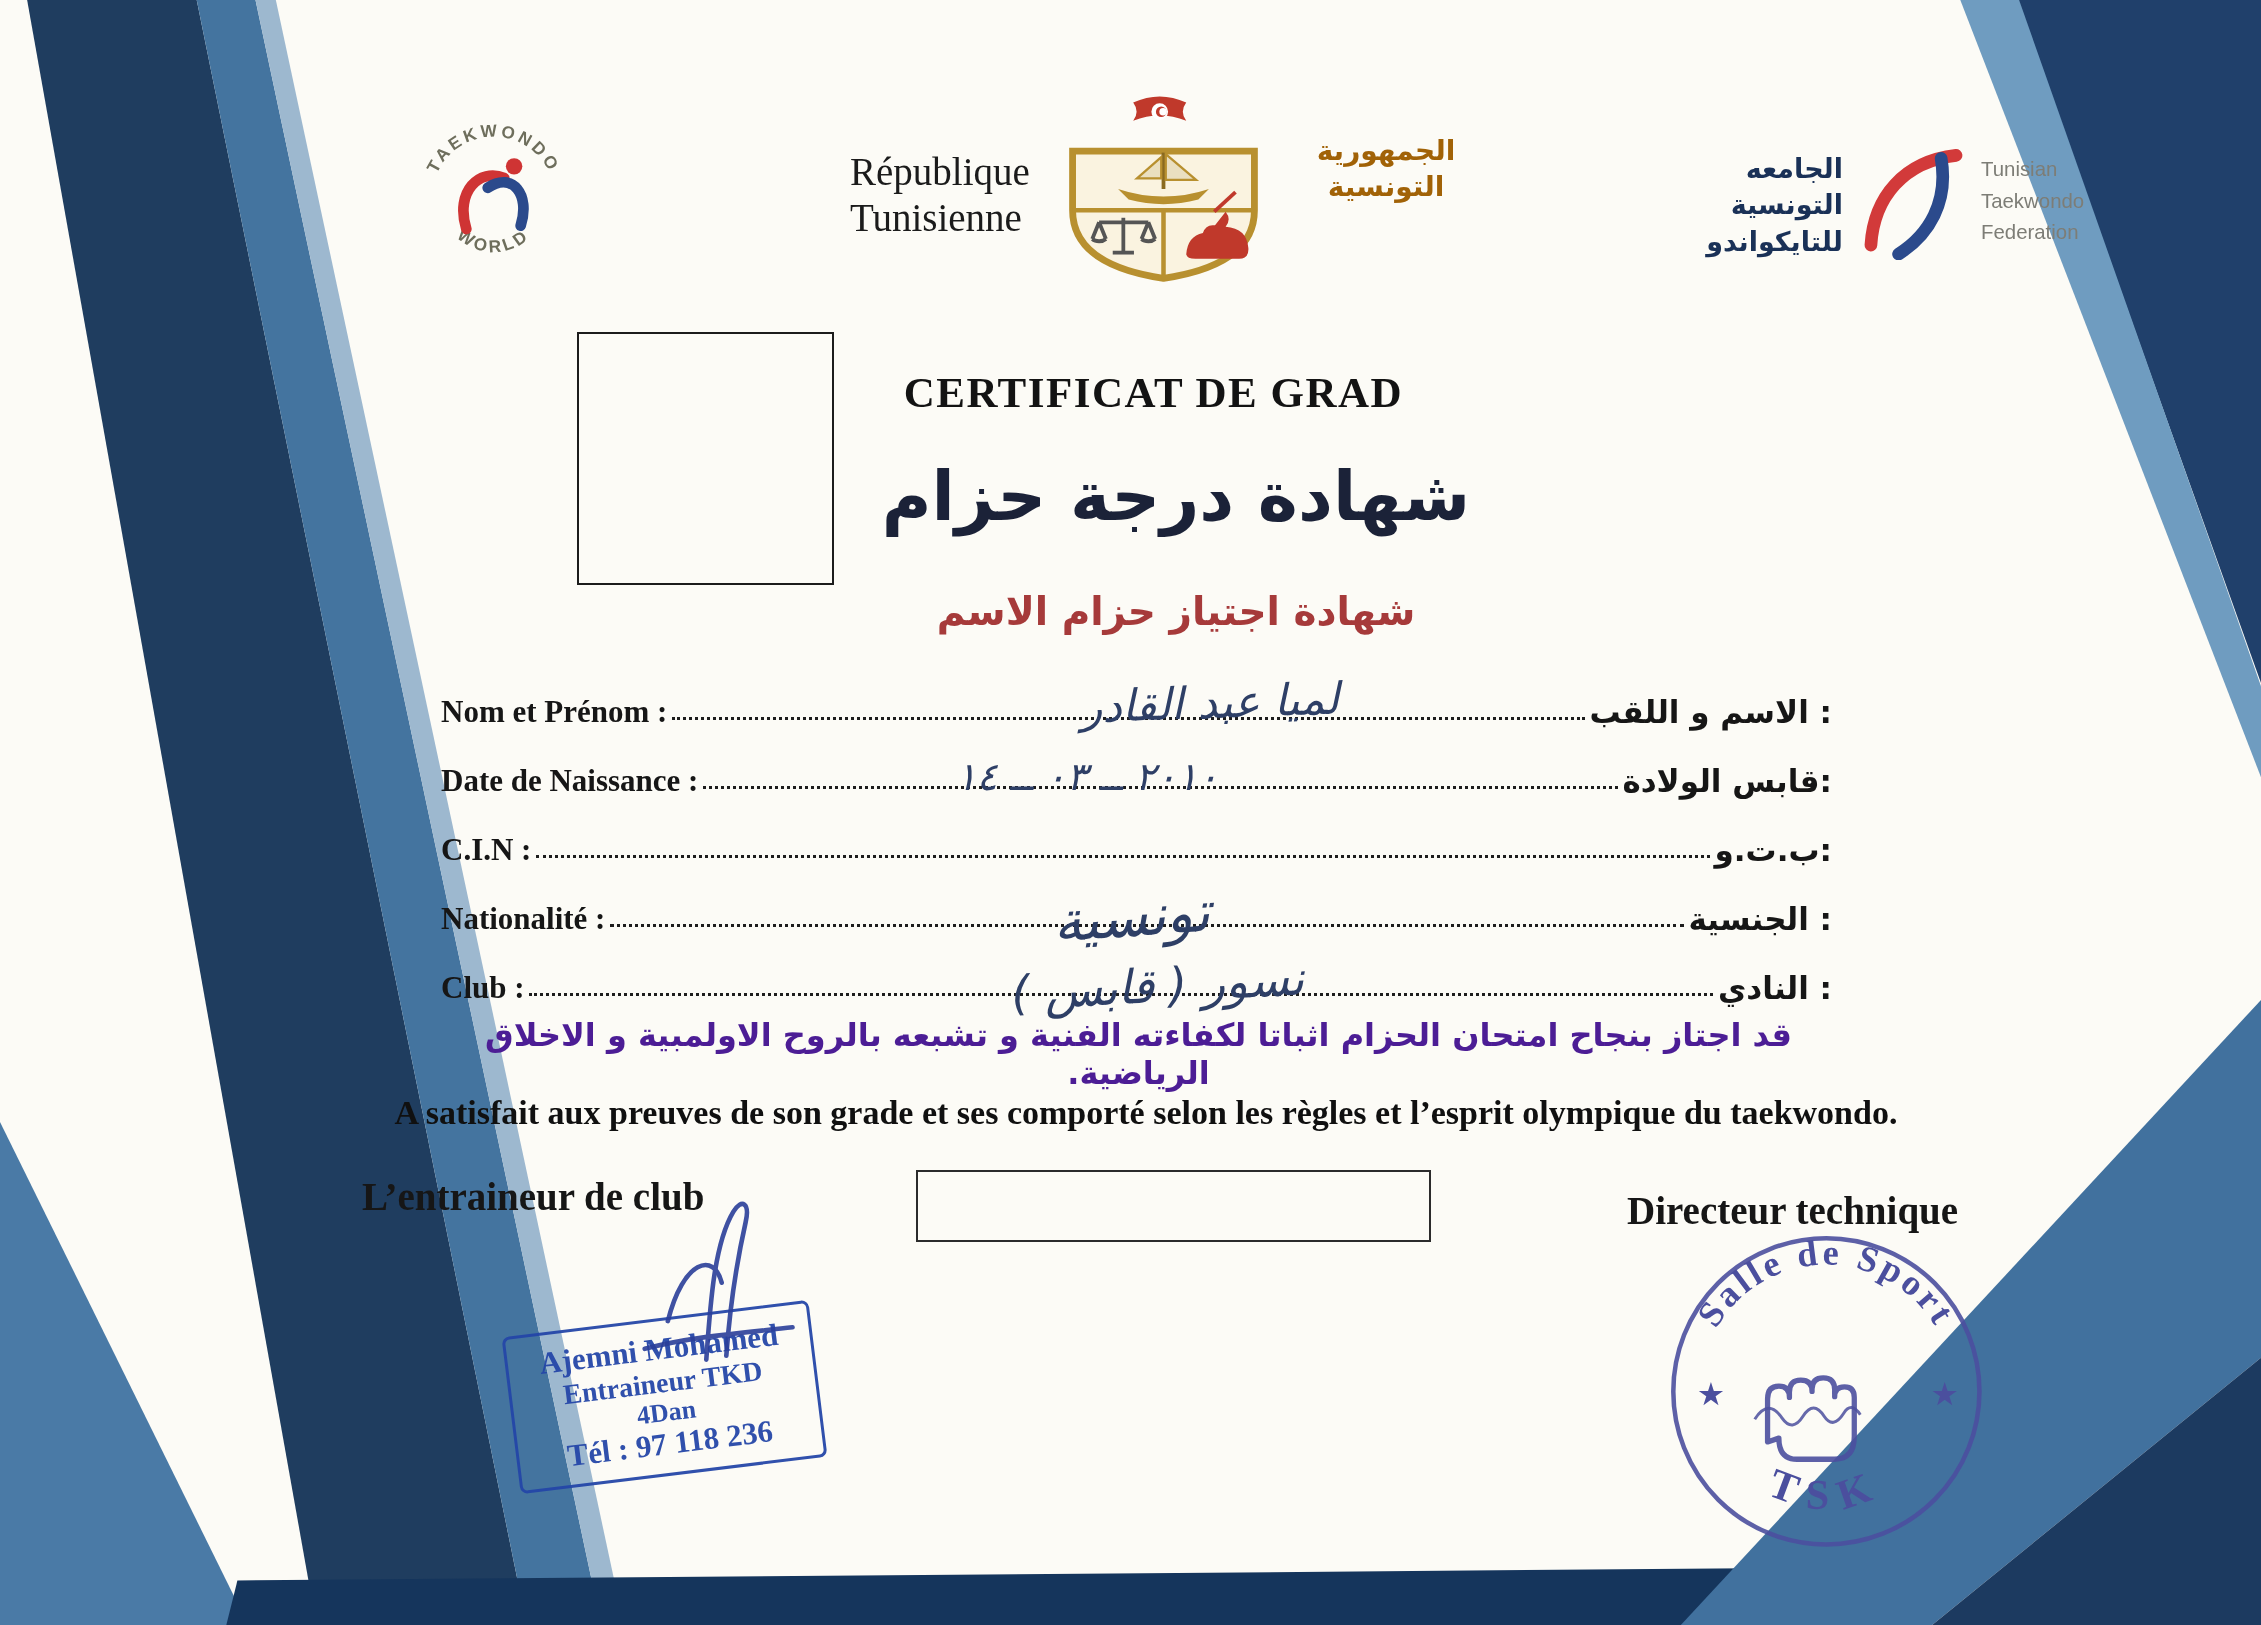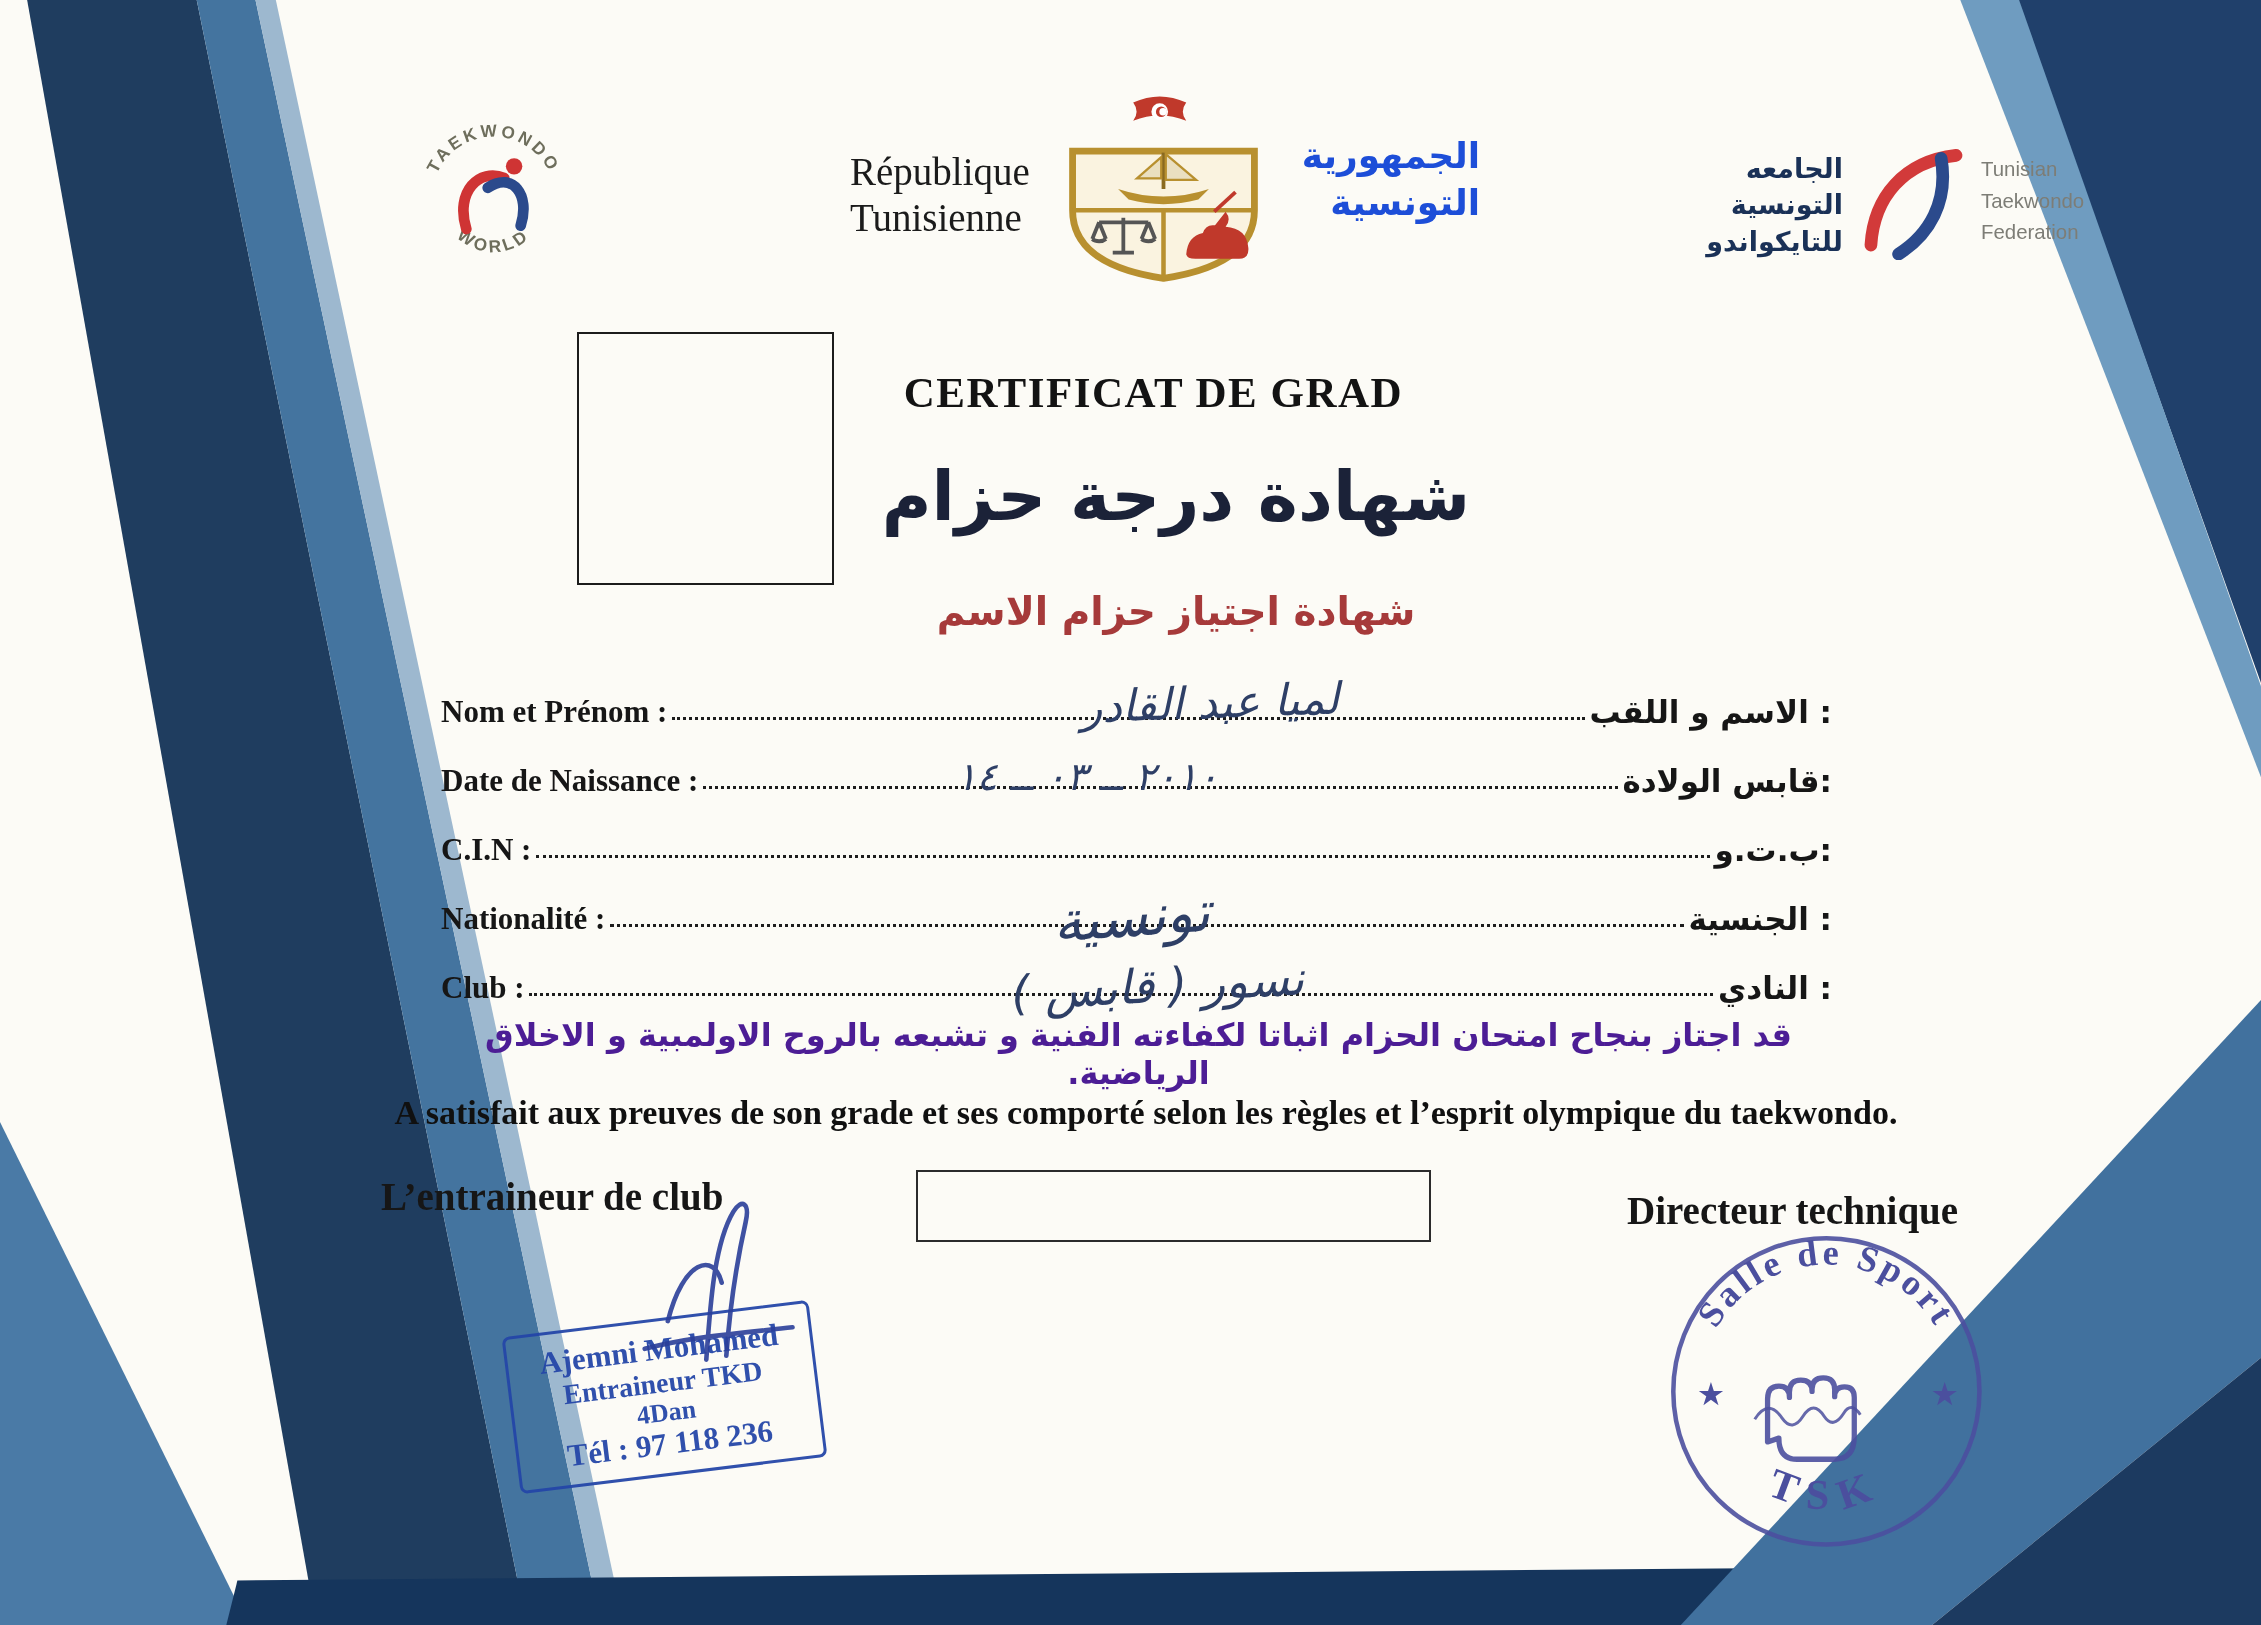--- a/index.html
+++ b/index.html
@@ -17,22 +17,22 @@
   .rb-left-corner{background:#4a7aa6; clip-path:polygon(0 69%, 11% 100%, 0 100%);}
   .rb-right-top-dark{background:#20406b; clip-path:polygon(89.2% 0, 100% 0, 100% 42%);}
   .rb-right-top-light{background:#6f9cc0; clip-path:polygon(86.7% 0, 89.3% 0, 100% 42.2%, 100% 47.8%);}
   .rb-right-bot-mid{background:#41719e; clip-path:polygon(100% 61.5%, 100% 83.5%, 85.4% 100%, 74.3% 100%);}
   .rb-right-bot-dark{background:#1c3a60; clip-path:polygon(100% 83.5%, 100% 100%, 85.4% 100%);}
   .rb-bottom-strip{background:#15355c; clip-path:polygon(10.5% 97.2%, 82% 96.4%, 82% 100%, 10% 100%);}
   
   .wt-logo{left:407px; top:112px; width:173px; height:173px;}
   .republic-fr{left:850px; top:149px; font-size:39px; line-height:1.18; color:#1b1b1b;}
   .coat{left:1046px; top:92px; width:235px; height:197px;}
-  .republic-ar{left:1292px; top:133px; width:188px; font-size:36px; font-weight:bold;
-               line-height:1.3; color:#1d4ed8; font-family:"DejaVu Sans",sans-serif; direction:rtl;}
+  .republic-ar{left:1292px; top:133px; width:188px; text-align:center; font-size:28px; font-weight:bold;
+               line-height:1.3; color:#a16207; font-family:"DejaVu Sans",sans-serif; direction:rtl;}
   .fed-ar{left:1681px; top:151px; width:162px; text-align:right; font-size:27px; font-weight:bold;
           line-height:1.35; color:#1a3157; font-family:"DejaVu Sans",sans-serif; direction:rtl;}
   .fed-logo{left:1856px; top:133px; width:115px; height:127px;}
   .fed-en{left:1981px; top:154px; font-size:20.4px; color:#7d7d76; line-height:1.55;
           font-family:"Liberation Sans","DejaVu Sans",sans-serif;}
   
   .photo-box{left:577px; top:332px; width:253px; height:249px; border:2.3px solid #1c1c1c; background:transparent;}
   .title-main{left:852px; top:368px; width:603px; text-align:center; font-size:43px; font-weight:bold;
               letter-spacing:1.5px; color:#131313;}
   .title-ar{left:852px; top:457px; width:648px; text-align:center; font-size:68px; font-weight:bold;
@@ -49,21 +49,21 @@
   .hand{position:absolute; font-family:"DejaVu Sans",sans-serif; font-style:italic; color:#2e3f66; z-index:3;}
   .hand-name{left:46%; bottom:6px; font-size:44px; transform:rotate(-2deg);}
   .hand-date{left:37%; bottom:4.5px; font-size:39px; letter-spacing:2.3px; direction:ltr; unicode-bidi:plaintext;}
   .hand-nat{left:44%; bottom:-7.5px; font-size:56px; transform:rotate(-4deg);}
   .hand-club{left:41%; bottom:-3px; font-size:47px; transform:rotate(-3deg);}
   
   .stmt-ar{left:430px; top:1016px; width:1417px; text-align:center; font-size:32px; font-weight:bold;
            color:#4c1d95; font-family:"DejaVu Sans",sans-serif; direction:rtl;}
   .stmt-fr{left:249px; top:1094px; width:1794px; text-align:center; font-size:34px; font-weight:bold; color:#101010;}
   
-  .coach-title{left:381px; top:1174px; font-size:39px; font-weight:bold;}
+  .coach-title{left:362px; top:1174px; font-size:39px; font-weight:bold;}
   .mid-box{left:916px; top:1170px; width:511px; height:68px; border:2.3px solid #2b2b2b;}
   .dir-title{left:1627px; top:1188px; font-size:39px; font-weight:bold;}
   .signature-svg{left:586px; top:1198px; width:256px; height:177px; z-index:4;}
   .coach-stamp{left:510px; top:1318px; width:303px; height:152px; transform:rotate(-7deg);
                border:3.8px solid #2446a8; border-radius:7.5px; color:#2446a8; text-align:center;
                font-weight:bold; opacity:.94; z-index:3; background:rgba(255,255,255,0.0);
                display:flex; flex-direction:column; justify-content:center; line-height:1.12;}
   .stamp-l1{font-size:31px;} .stamp-l2{font-size:28px;} .stamp-l3{font-size:26px;} .stamp-l4{font-size:31px;}
   .round-seal{left:1662px; top:1227px; width:328px; height:328px; z-index:3;}
   .seal-arc{font-size:48px; font-weight:bold; letter-spacing:5px; fill:#4b4f9e; font-family:"Liberation Serif",serif;}

